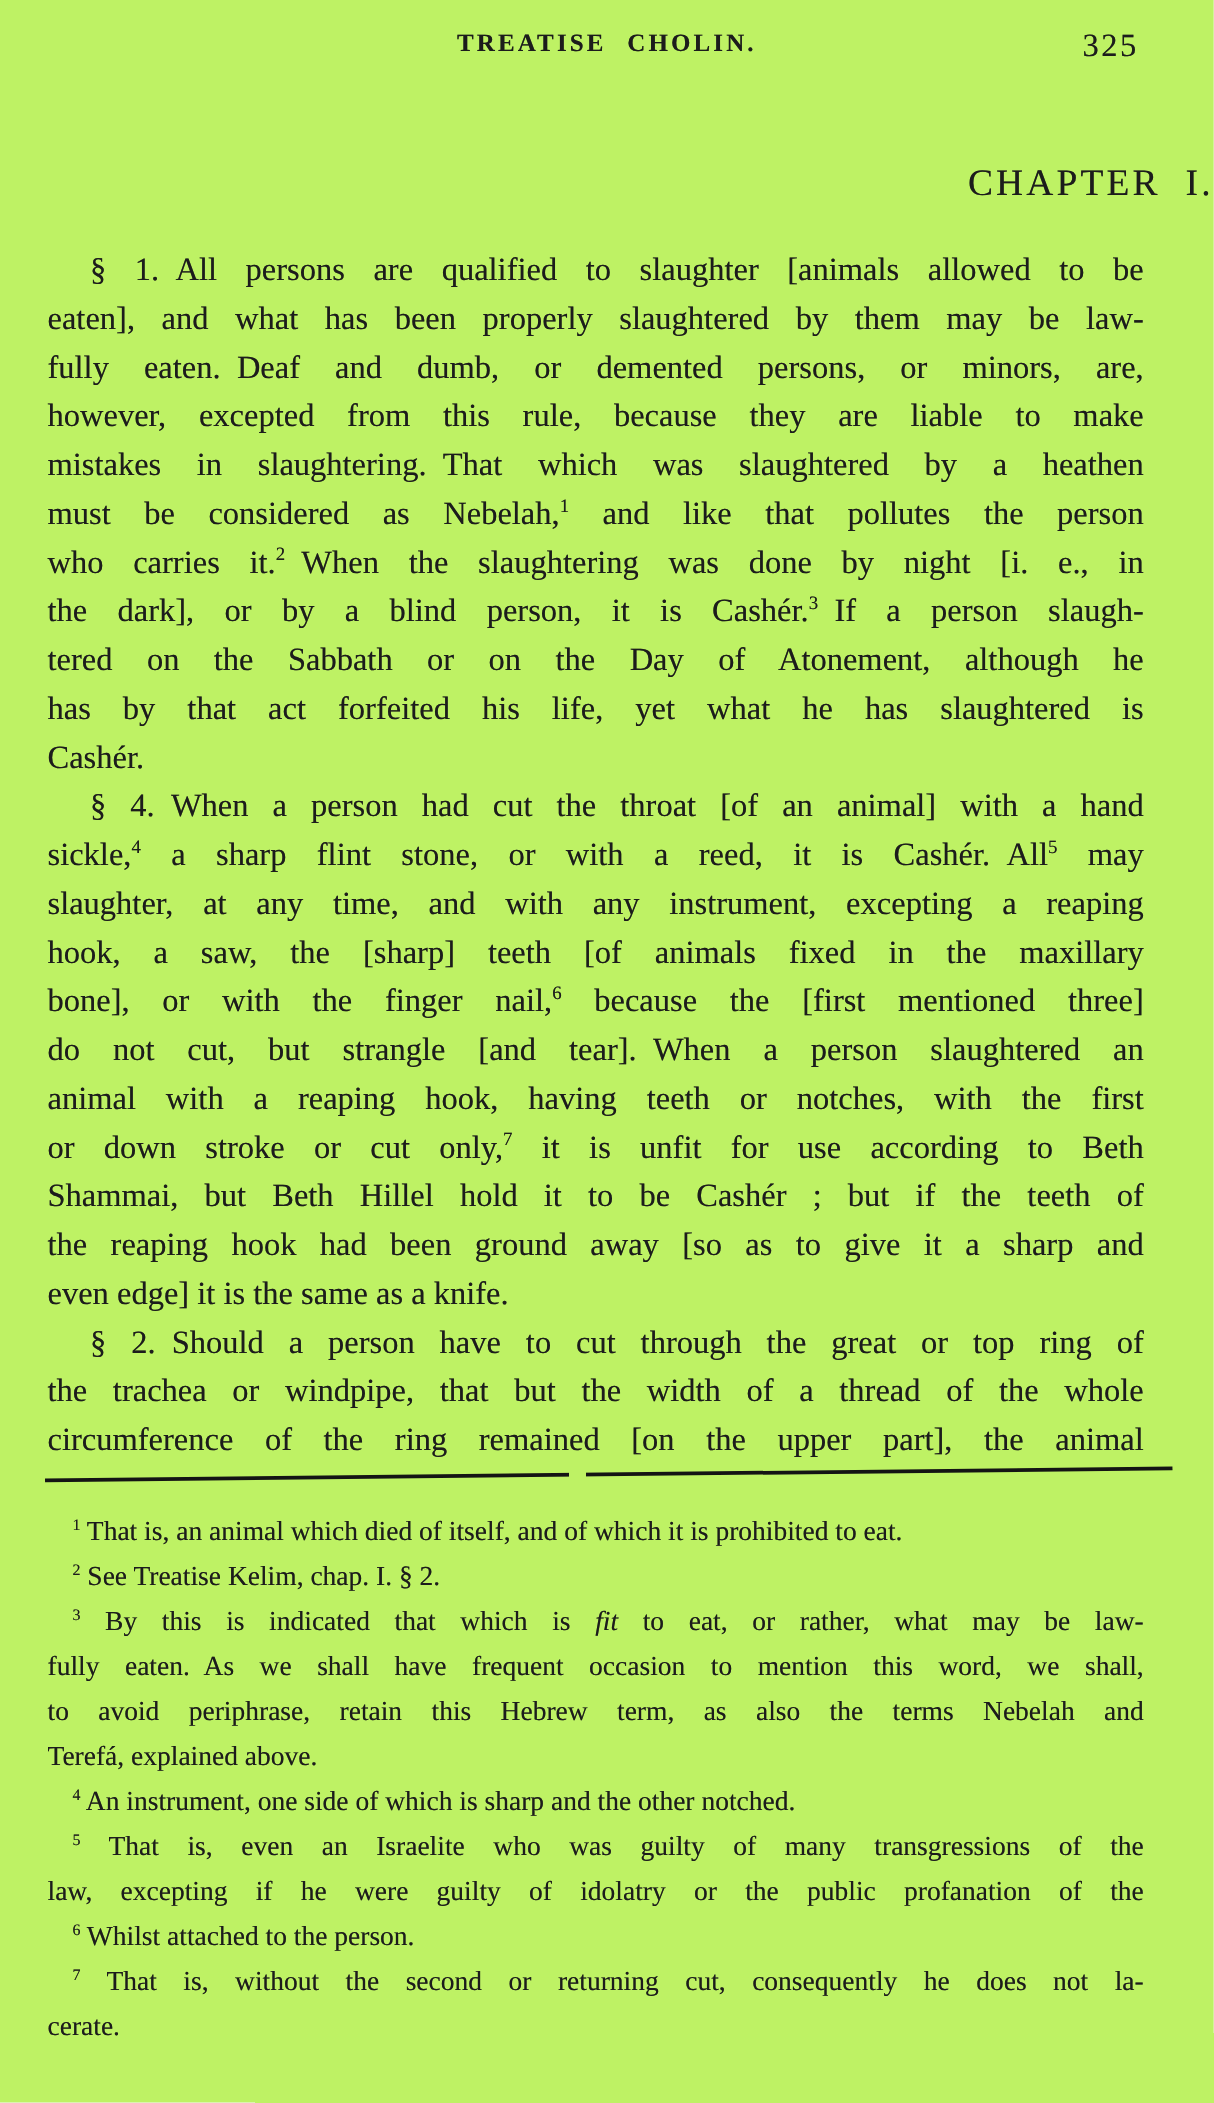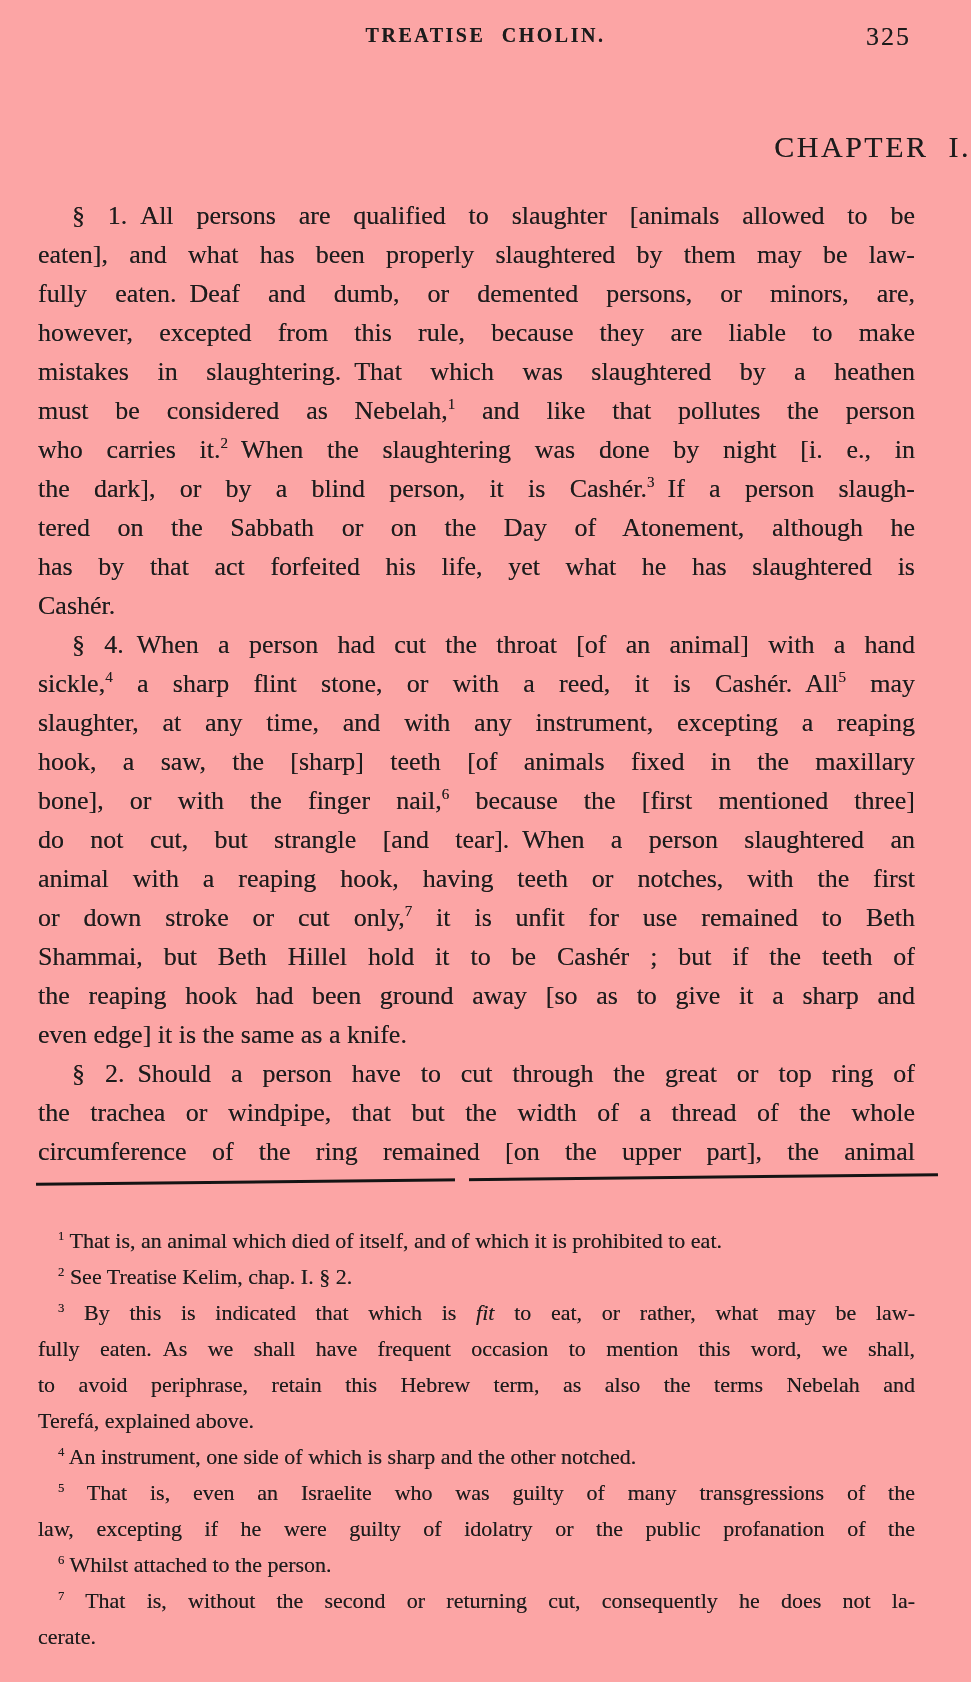--- a/index.html
+++ b/index.html
@@ -5,21 +5,21 @@
   html, body {
     margin: 0;
     padding: 0;
     background: #f4f3f0;
   }
   .page {
     position: relative;
     width: 971px;
     height: 1682px;
     margin: 0 auto;
-    background: #fca5a5;
+    background: #bef264;
     color: #1c1c1c;
     font-family: "Liberation Serif", "DejaVu Serif", serif;
     overflow: hidden;
     text-shadow: 0 0 0.5px rgba(20,20,20,0.55);
   }
   .running-head {
     position: absolute;
     top: 24px;
     left: 0;
     width: 100%;
@@ -70,21 +70,21 @@
     letter-spacing: 0;
   }
   .footnote-rule {
     margin: 7px 0 0 36px;
     width: 902px;
     height: 3px;
     background: linear-gradient(to right, #141414 0%, #141414 46.5%, rgba(20,20,20,0) 46.5%, rgba(20,20,20,0) 48%, #141414 48%, #141414 100%);
     transform: rotate(-0.6deg);
   }
   .footnotes {
-    margin: 42px 0 0 38px;
+    margin: 26px 0 0 38px;
     width: 877px;
     font-size: 22px;
     line-height: 36px;
   }
 </style>
 </head>
 <body>
 
 <div class="page">
 
@@ -110,21 +110,21 @@
         <div class="line left"><span>Cashér.</span></div>
       </div>
       <div class="paragraph">
         <div class="line indent"><span>§ 4. When a person had cut the throat [of an animal] with a hand</span></div>
         <div class="line"><span>sickle,</span><sup class="ref">4</sup><span> a sharp flint stone, or with a reed, it is Cashér. All</span><sup class="ref">5</sup><span> may</span></div>
         <div class="line"><span>slaughter, at any time, and with any instrument, excepting a reaping</span></div>
         <div class="line"><span>hook, a saw, the [sharp] teeth [of animals fixed in the maxillary</span></div>
         <div class="line"><span>bone], or with the finger nail,</span><sup class="ref">6</sup><span> because the [first mentioned three]</span></div>
         <div class="line"><span>do not cut, but strangle [and tear]. When a person slaughtered an</span></div>
         <div class="line"><span>animal with a reaping hook, having teeth or notches, with the first</span></div>
-        <div class="line"><span>or down stroke or cut only,</span><sup class="ref">7</sup><span> it is unfit for use remained to Beth</span></div>
+        <div class="line"><span>or down stroke or cut only,</span><sup class="ref">7</sup><span> it is unfit for use according to Beth</span></div>
         <div class="line"><span>Shammai, but Beth Hillel hold it to be Cashér ; but if the teeth of</span></div>
         <div class="line"><span>the reaping hook had been ground away [so as to give it a sharp and</span></div>
         <div class="line left"><span>even edge] it is the same as a knife.</span></div>
       </div>
       <div class="paragraph">
         <div class="line indent"><span>§ 2. Should a person have to cut through the great or top ring of</span></div>
         <div class="line"><span>the trachea or windpipe, that but the width of a thread of the whole</span></div>
         <div class="line"><span>circumference of the ring remained [on the upper part], the animal</span></div>
       </div>
     </main>

